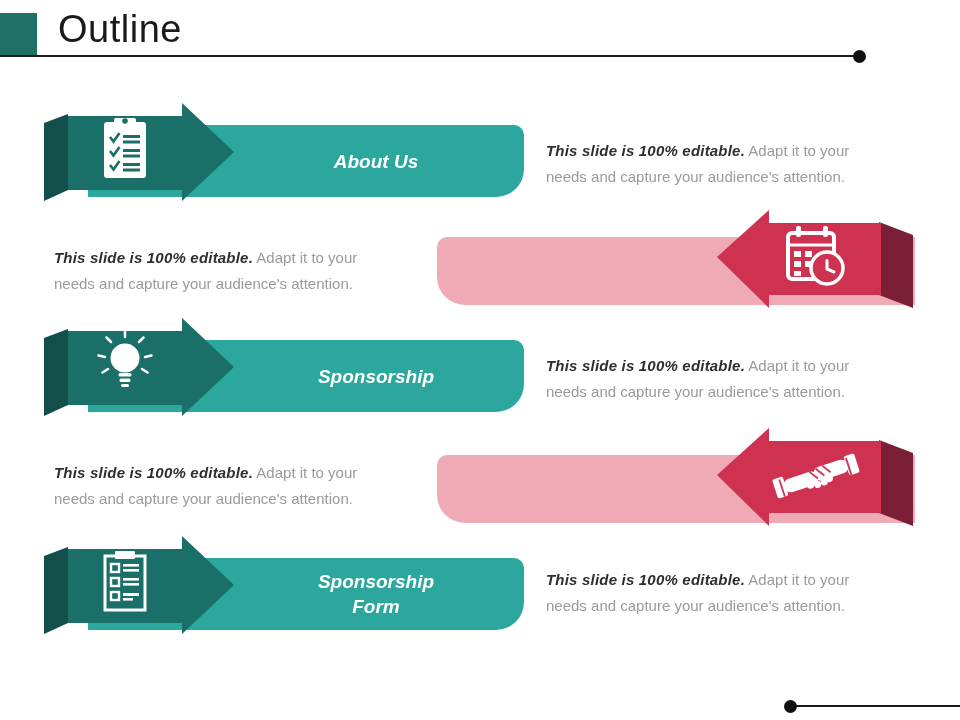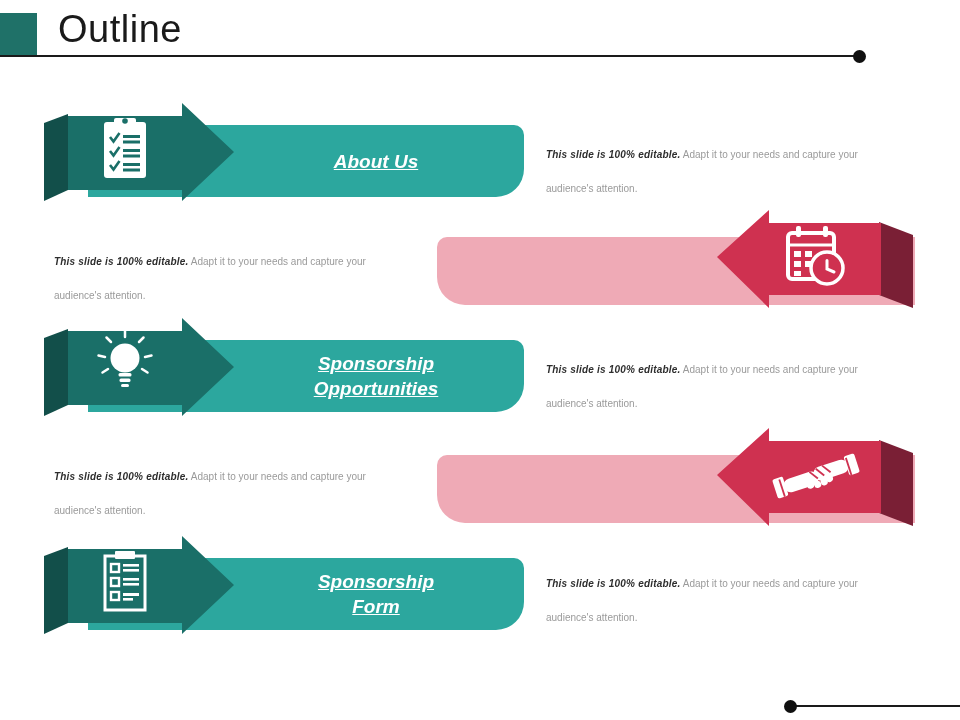--- a/index.html
+++ b/index.html
@@ -36,26 +36,26 @@
 
   .f-teal{fill:#1A6F68;}
   .f-tealfold{fill:#124F4A;}
   .f-red{fill:#CF3150;}
   .f-maroon{fill:#7A1F35;}
 
   .blabel{
     position:absolute;display:flex;flex-direction:column;justify-content:center;align-items:center;
     font-weight:bold;font-style:italic;font-size:19px;line-height:25px;text-align:center;
   }
-  .tlabel{left:196px;right:8px;top:27px;height:72px;color:#ffffff;text-decoration:underline;}
+  .tlabel{left:196px;right:8px;top:27px;height:72px;color:#ffffff;}
   .plabel{left:10px;width:272px;top:32px;height:68px;color:#2B0D15;}
   .blabel span{display:block;}
 
   
-  .editable{position:absolute;width:348px;font-size:10px;line-height:34px;color:#9A9A9A;}
+  .editable{position:absolute;width:348px;font-size:15px;line-height:26px;color:#9A9A9A;}
   .editable b{color:#2E2E2E;font-style:italic;letter-spacing:.2px;}
   .ed-right{left:546px;}
   .ed-left{left:54px;}
 </style>
 </head>
 <body>
 
 <div class="slide">
 
   <div class="title-square"></div>
@@ -139,21 +139,20 @@
           <line x1="-17" y1="6" x2="-22.5" y2="9.5"></line>
         </g>
         <circle cx="0" cy="-5" r="14.5" fill="#fff"></circle>
         <rect x="-6.5" y="10" width="13" height="3.5" rx="1.5" fill="#fff"></rect>
         <rect x="-5.5" y="15.5" width="11" height="3.5" rx="1.5" fill="#fff"></rect>
         <rect x="-4" y="21" width="8" height="3" rx="1.5" fill="#fff"></rect>
       </g>
     </svg>
     <div class="blabel tlabel">
       <span>Sponsorship</span>
-      <span>Opportunities</span>
     </div>
   </div>
   <div class="editable ed-right" style="top:353px">
     <b>This slide is 100% editable.</b><span> Adapt it to your needs and capture your audience's attention.</span>
   </div>
 
   <div class="banner pink" style="top:423px">
     <div class="pbar"></div>
     <svg class="arrow" width="224" height="104" viewBox="0 0 224 104">
       <polygon class="f-maroon" points="186,17 220,30 220,103 186,90"></polygon>

